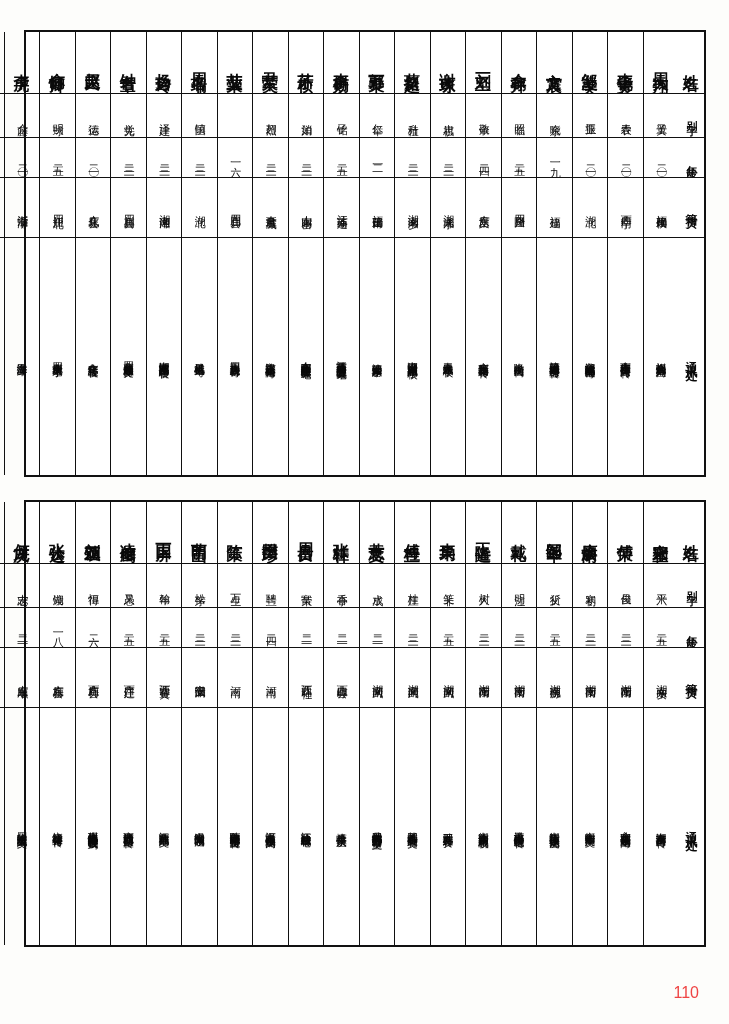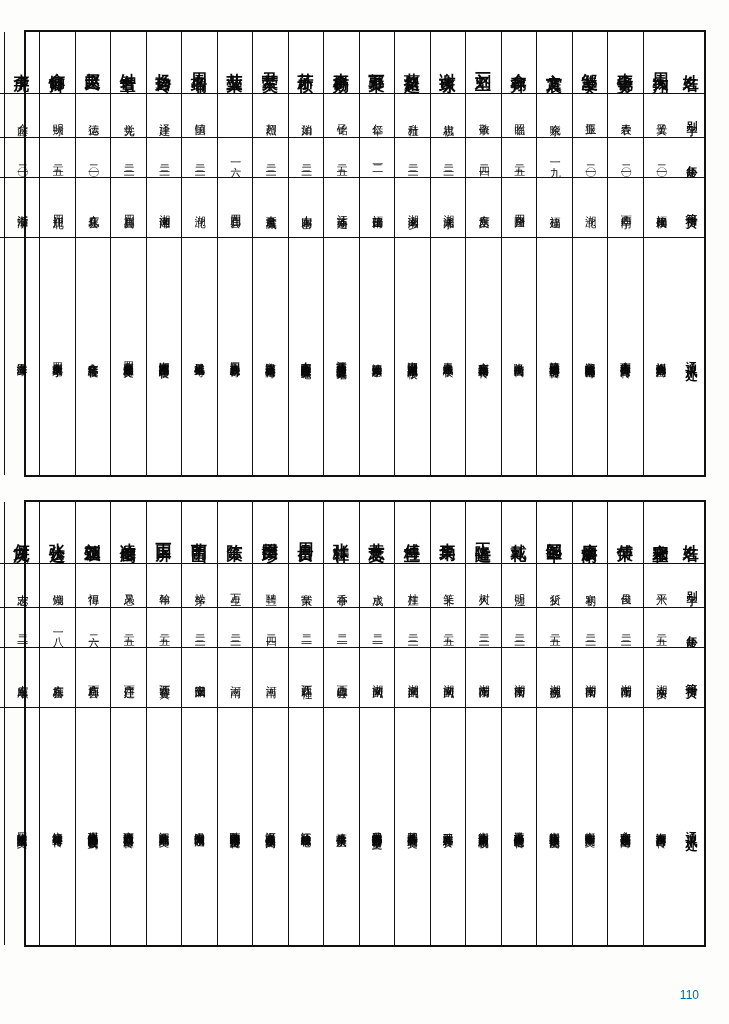--- a/index.html
+++ b/index.html
@@ -86,22 +86,22 @@
   .r-age .v     { font-size: 11px; letter-spacing: 2px; }
   .r-origin .v-wrap { font-size: 11px; }
   .r-addr .v-wrap   { font-size: 10.5px; line-height: 1.3; letter-spacing: 0.5px; }
 
   .dcol { width: 35.5px; }
 
   .page-number {
     position: absolute;
     right: 30px;
     bottom: 22px;
-    font-size: 12px;
-    color: #0369a1;
+    font-size: 16px;
+    color: #ef4444;
     font-family: "Liberation Sans", sans-serif;
   }
 </style>
 </head>
 <body>
 
 <div class="page">
 
   <div class="table-block" id="table-top">
       <div class="col hdr-col">

